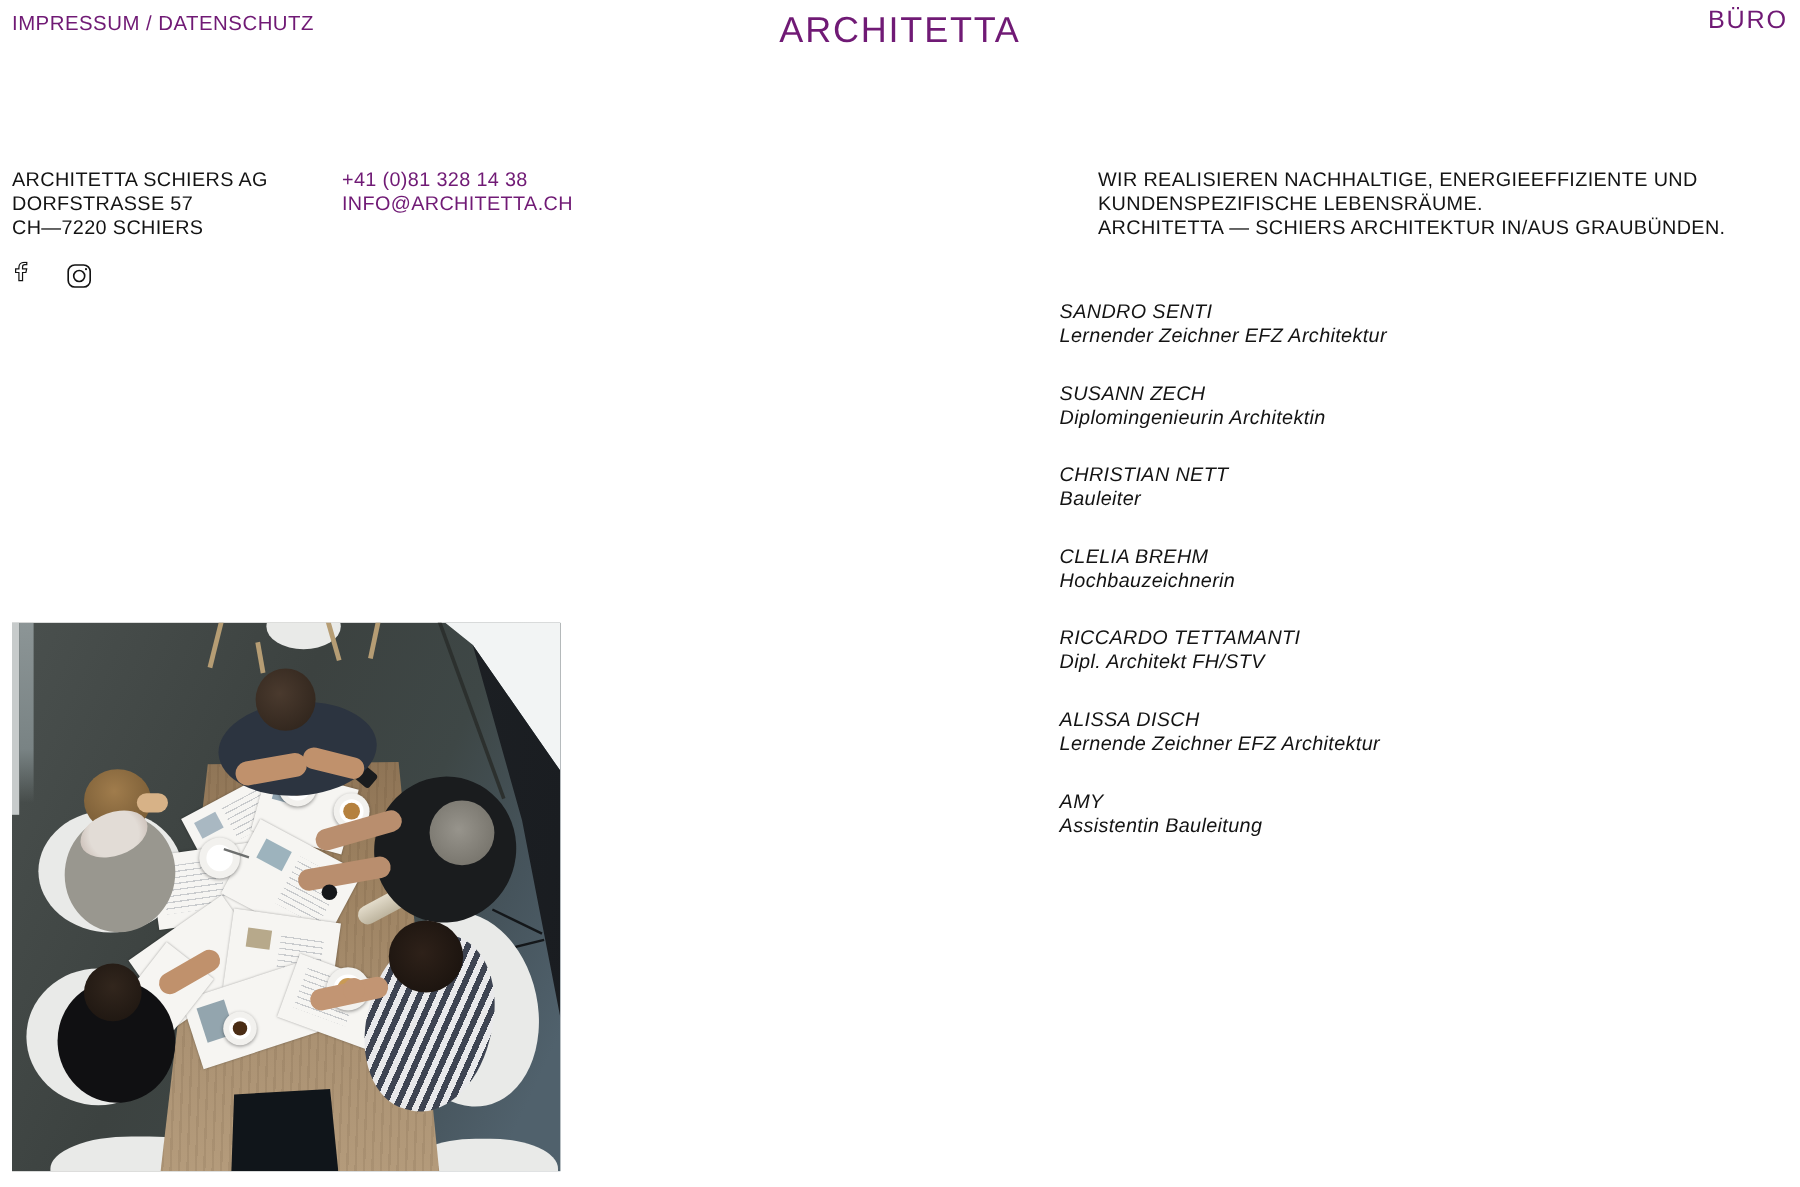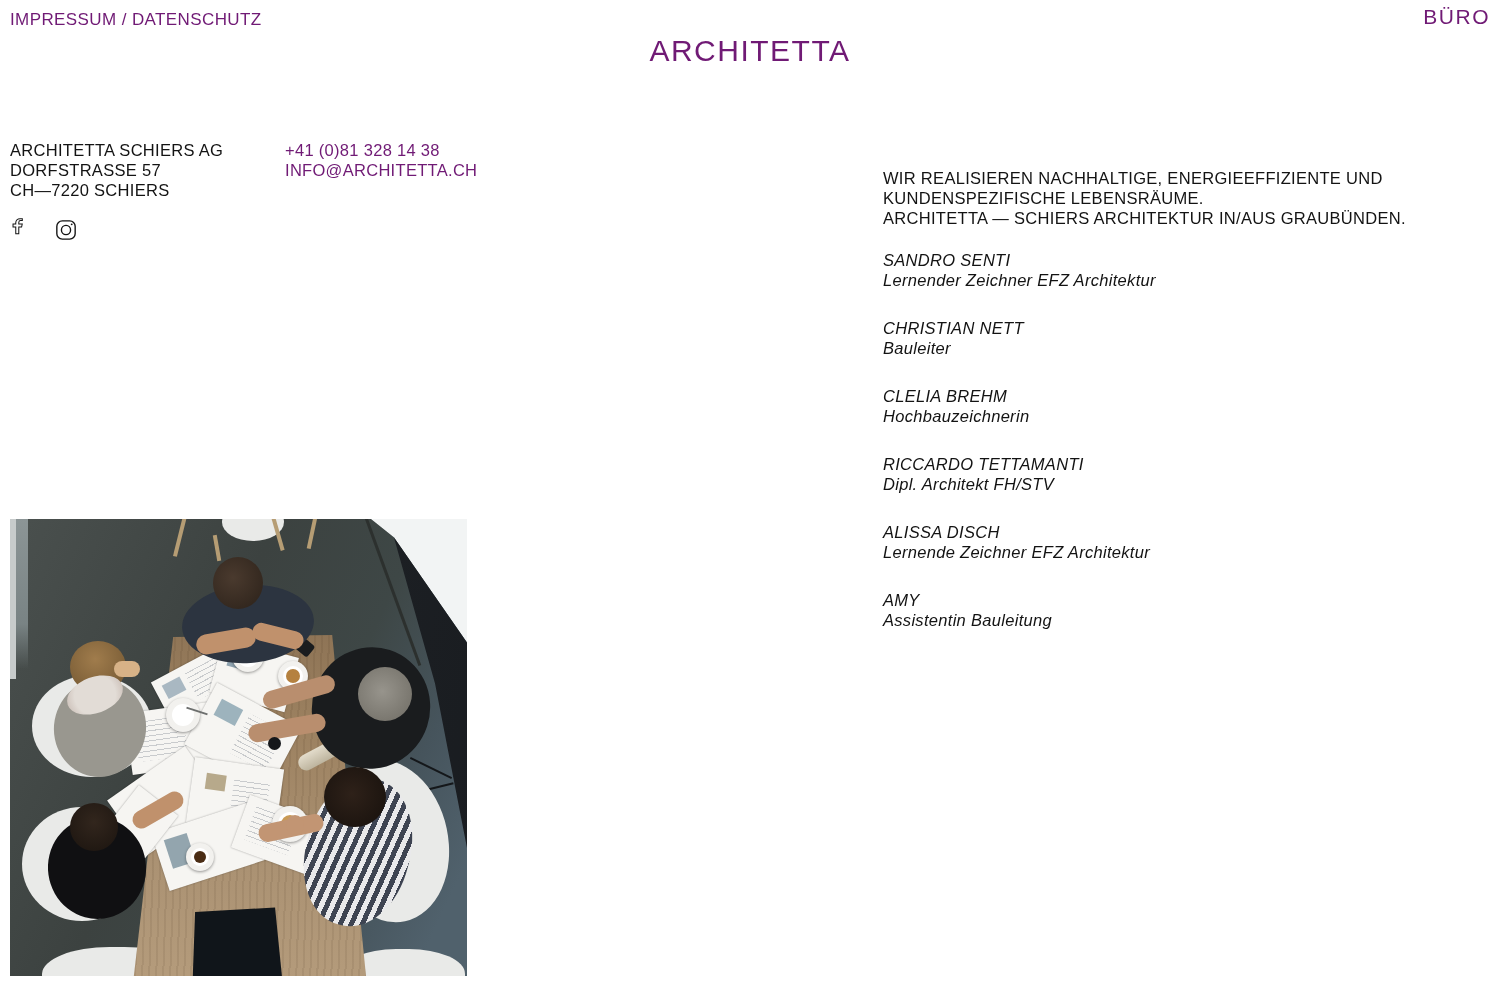--- a/index.html
+++ b/index.html
@@ -13,43 +13,43 @@
   }
   a { color:#701a75; text-decoration:none; }
 
   
   .nav-link {
     position:absolute; left:10px; top:10px;
     font-size:17px; letter-spacing:0.4px; font-weight:400;
   }
   .logo {
     position:absolute; left:50%; top:9px; transform:translateX(-50%);
-    font-size:30px; letter-spacing:1.5px; font-weight:400; white-space:nowrap;margin-top:25px;
+    font-size:30px; letter-spacing:1.5px; font-weight:400; white-space:nowrap;
   }
   .page-title {
     position:absolute; right:10px; top:5px;
     font-size:21px; letter-spacing:1.5px; font-weight:400;
   }
 
   
   .contact-col {
     position:absolute; left:10px; top:140px;
     font-size:16.5px; line-height:20px; letter-spacing:0.3px;
   }
   .phone-col {
     position:absolute; left:285px; top:140px;
     font-size:16.5px; line-height:20px; letter-spacing:0.3px;
   }
   .social-row { position:absolute; left:10px; top:218px; display:flex; gap:28px; align-items:center; }
   .social-row a { display:block; line-height:0; }
 
   
   .intro {
-    position:absolute; left:883px; top:140px;
-    font-size:16.5px; line-height:20px; letter-spacing:0.3px;margin-top:28px;
+    position:absolute; left:915px; top:140px;
+    font-size:16.5px; line-height:20px; letter-spacing:0.3px;
   }
   .team {
     position:absolute; left:883px; top:250px;
     font-size:16.5px; line-height:20px; letter-spacing:0.3px;font-style:italic;
   }
   .team-entry { margin-bottom:28px; }
   .team-name { text-transform:uppercase; }
   .team-role { }
 
   
@@ -151,20 +151,24 @@
   <div>KUNDENSPEZIFISCHE LEBENSRÄUME.</div>
   <div>ARCHITETTA — SCHIERS ARCHITEKTUR IN/AUS GRAUBÜNDEN.</div>
 </div>
 
 <div class="team">
   <div class="team-entry">
     <div class="team-name">SANDRO SENTI</div>
     <div class="team-role">Lernender Zeichner EFZ Architektur</div>
   </div>
   <div class="team-entry">
+    <div class="team-name">SUSANN ZECH</div>
+    <div class="team-role">Diplomingenieurin Architektin</div>
+  </div>
+  <div class="team-entry">
     <div class="team-name">CHRISTIAN NETT</div>
     <div class="team-role">Bauleiter</div>
   </div>
   <div class="team-entry">
     <div class="team-name">CLELIA BREHM</div>
     <div class="team-role">Hochbauzeichnerin</div>
   </div>
   <div class="team-entry">
     <div class="team-name">RICCARDO TETTAMANTI</div>
     <div class="team-role">Dipl. Architekt FH/STV</div>

